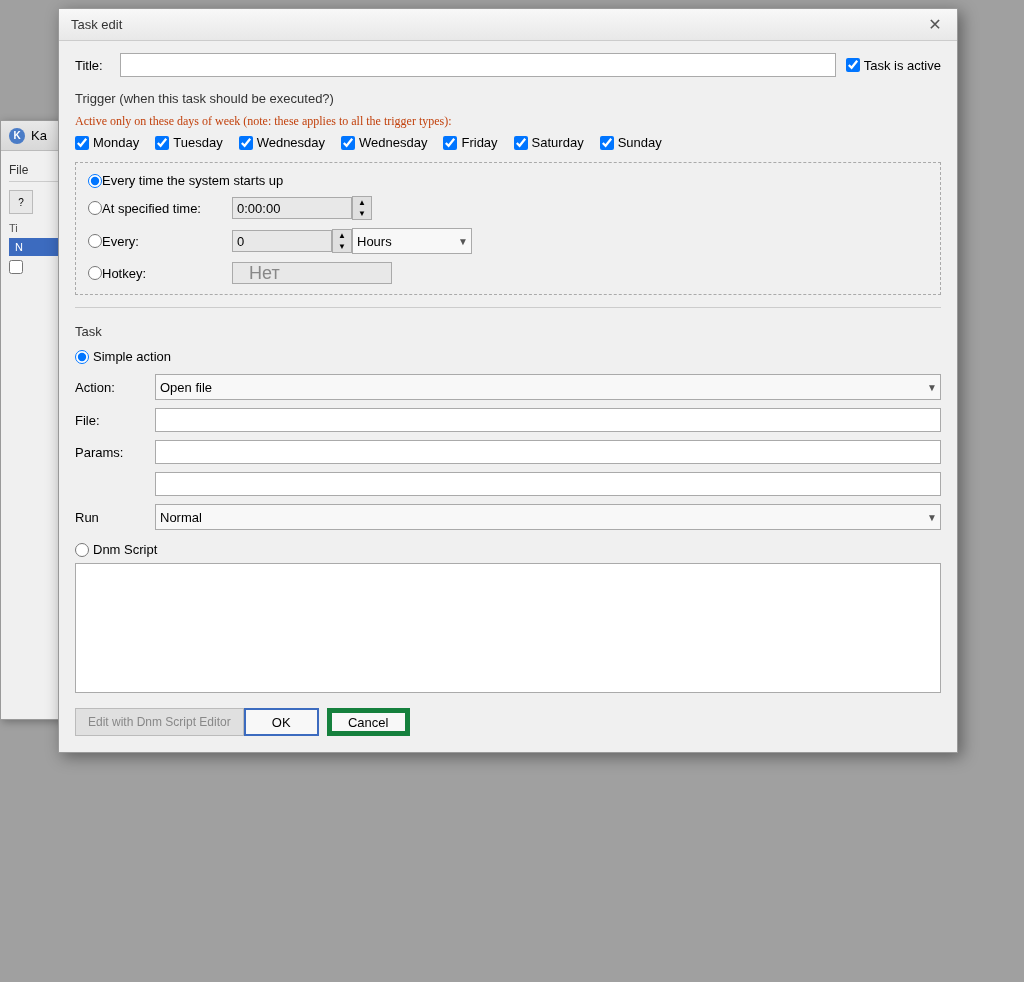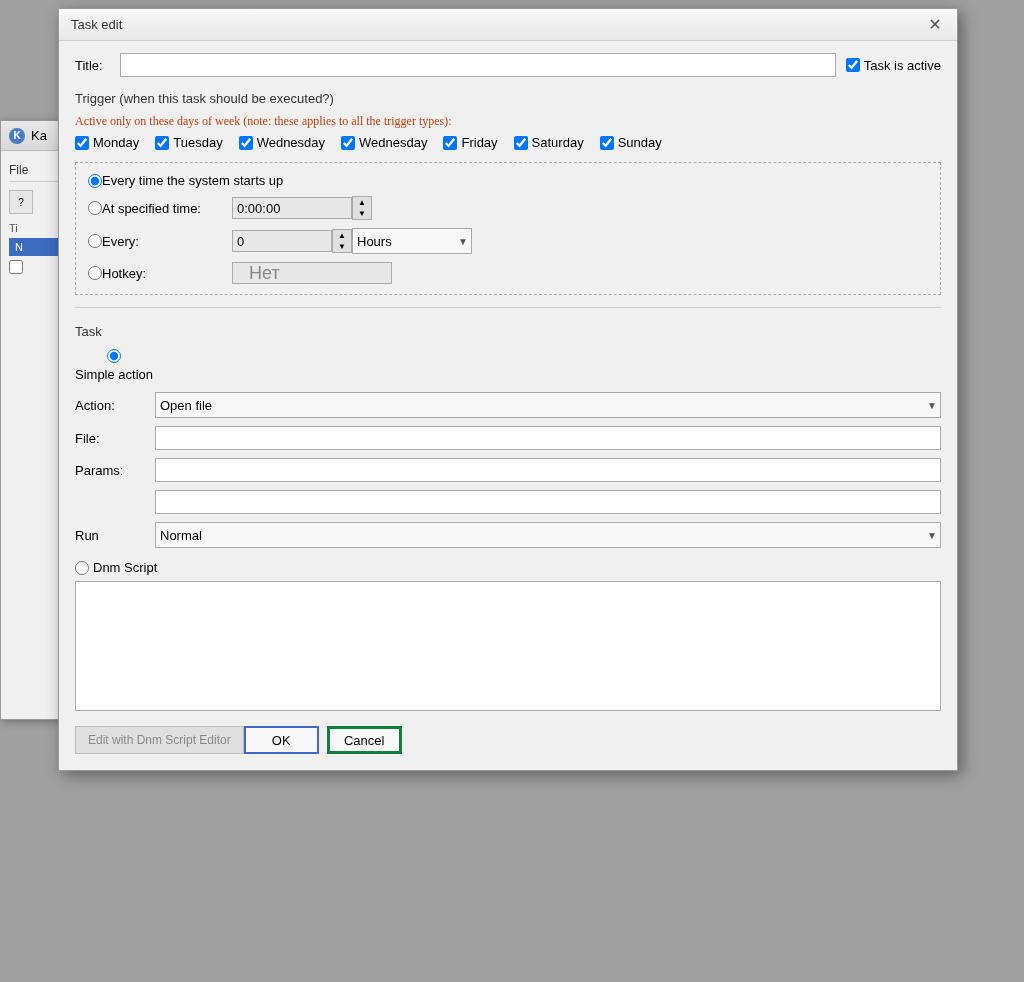--- a/index.html
+++ b/index.html
@@ -279,21 +279,20 @@
     }
     .task-options {
       display: flex;
       gap: 20px;
       margin-bottom: 10px;
     }
     .task-radio {
       display: flex;
       align-items: center;
       gap: 4px;
-      flex-direction: column;
     }
 
     .field-row {
       display: flex;
       align-items: center;
       gap: 10px;
       margin-bottom: 8px;
     }
     .field-label {
       min-width: 70px;
@@ -380,23 +379,23 @@
     .ok-btn {
       height: 28px;
       width: 75px;
       background: #f8f8f8;
       border: 2px solid #3c6bbf;
       font-size: 13px;
       cursor: pointer;
     }
     .cancel-btn {
       height: 28px;
-      width: 75px;
+      width: 83px;
       background: #f8f8f8;
-      border: 3px solid #15803d;
+      border: 5px solid #15803d;
       font-size: 13px;
       cursor: pointer;
     }
 
     input[type="checkbox"] {
       width: 14px;
       height: 14px;
       cursor: pointer;
     }
     input[type="radio"] {

